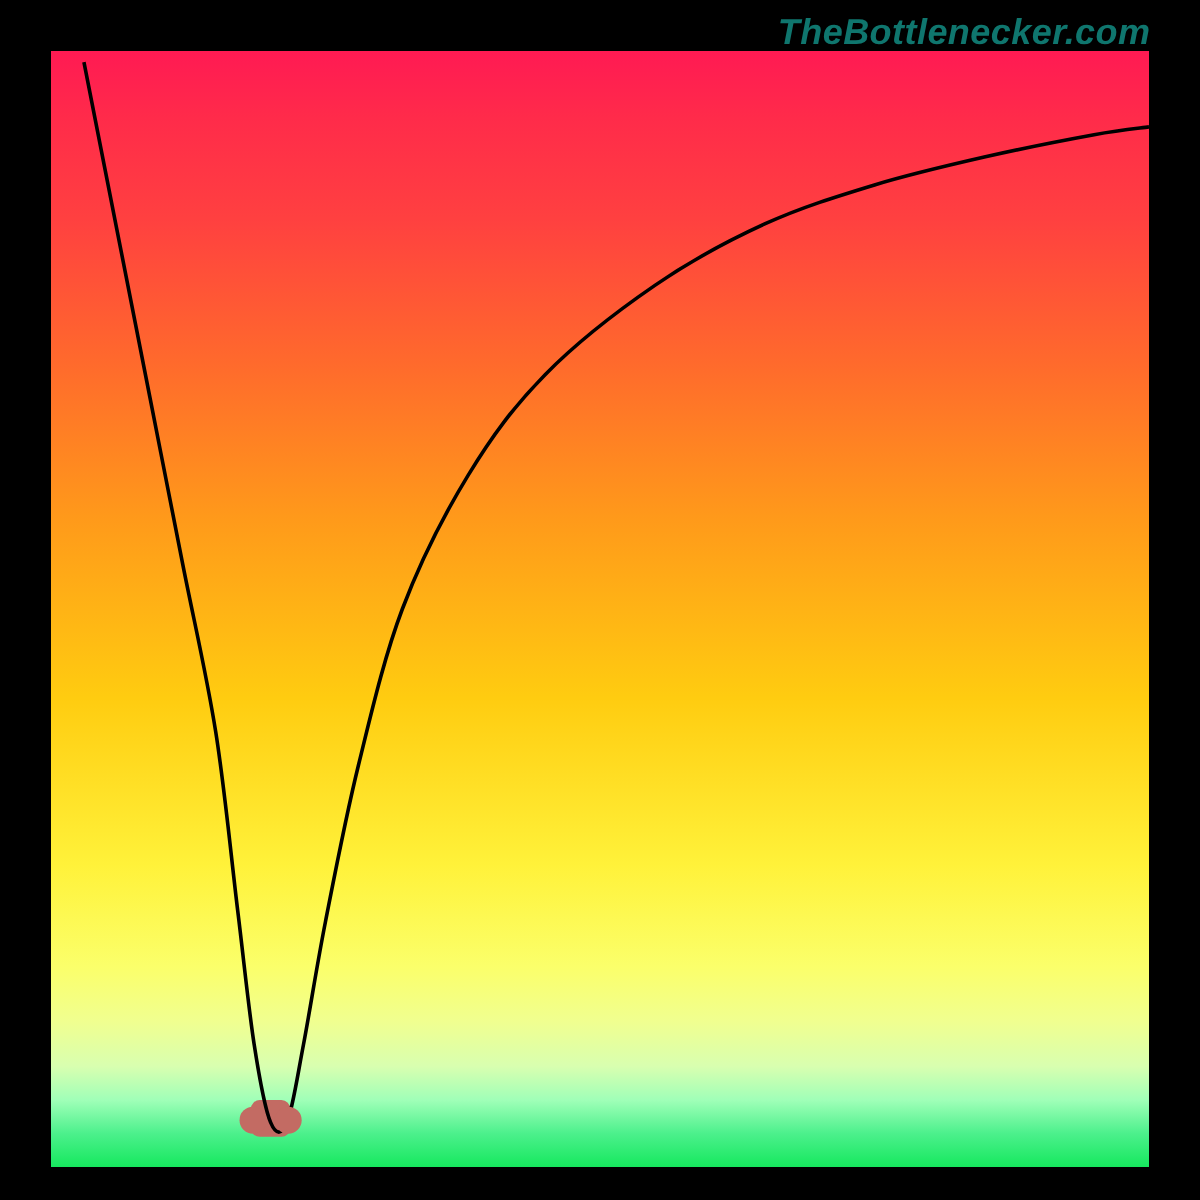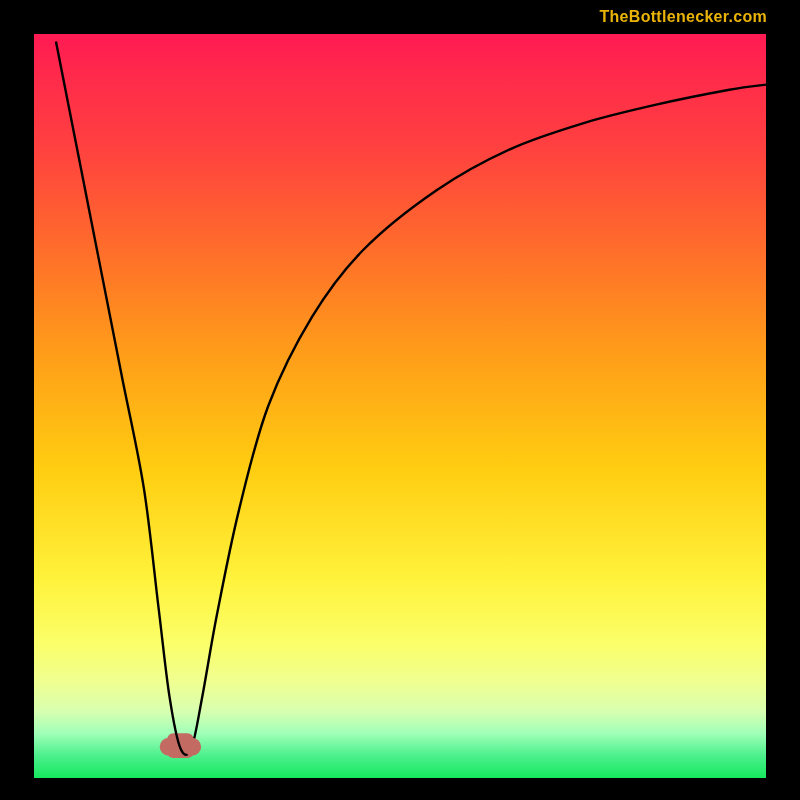--- a/index.html
+++ b/index.html
@@ -17,21 +17,21 @@
         #ffcc10 58%,
         #fff23a 73%,
         #fbff6a 82%,
         #f0ff90 87%,
         #d8ffb0 91%,
         #a0ffb8 94%,
         #4cf08c 97%,
         #16e85e 100%);
     }
     .curve-svg { position: absolute; inset:0; width:100%; height:100%; display:block; }
-    .attribution { position: absolute; color: #eab308; font-size: 16px; font-weight: bold; letter-spacing: .3px; }
+    .attribution { position: absolute; color: #0f766e; font-size: 24px; font-weight: bold; letter-spacing: .3px; font-style: italic; }
   </style>
 </head>
 <body>
 
 <div class="outer">
   <div class="plot-area">
     <div class="gradient"></div>
     <svg class="curve-svg" viewBox="0 0 732 744" preserveAspectRatio="none">
       <g id="svg-root">
           <rect x="133.224" y="699.36" width="26.352000000000004" height="24.55200000000002" rx="6" fill="#c36b63"></rect>

